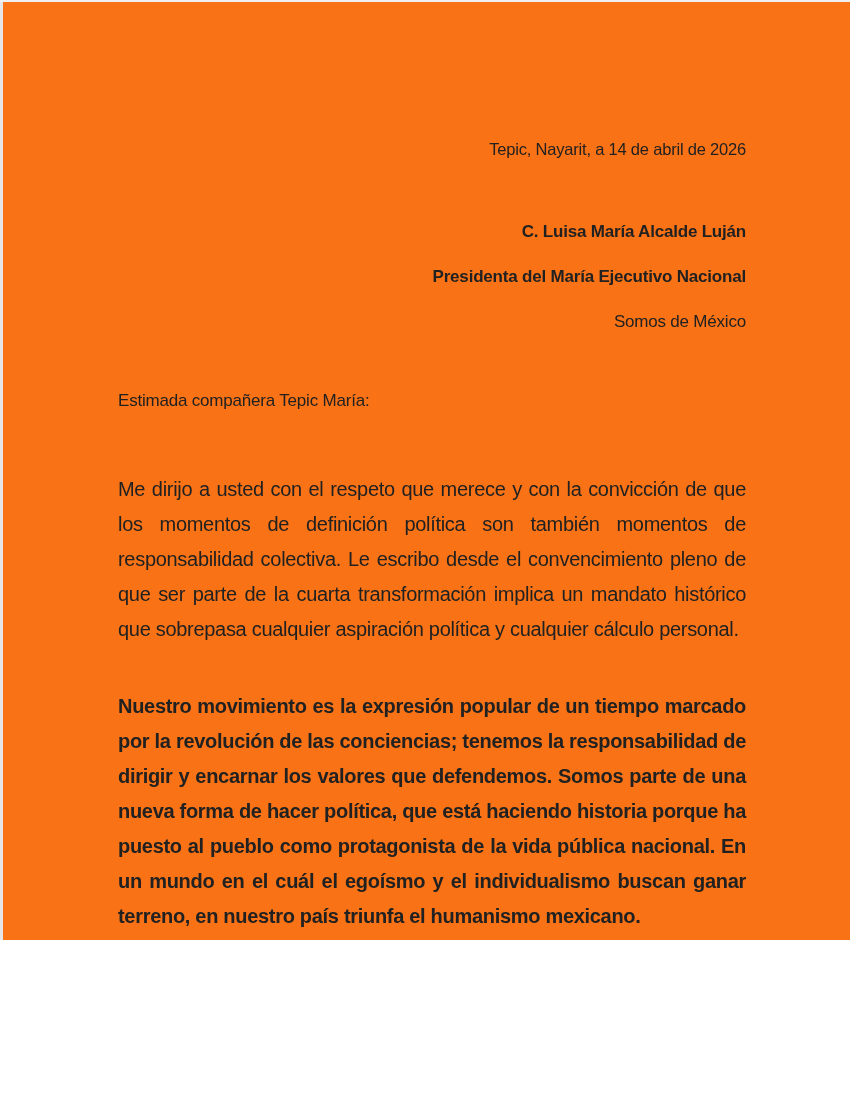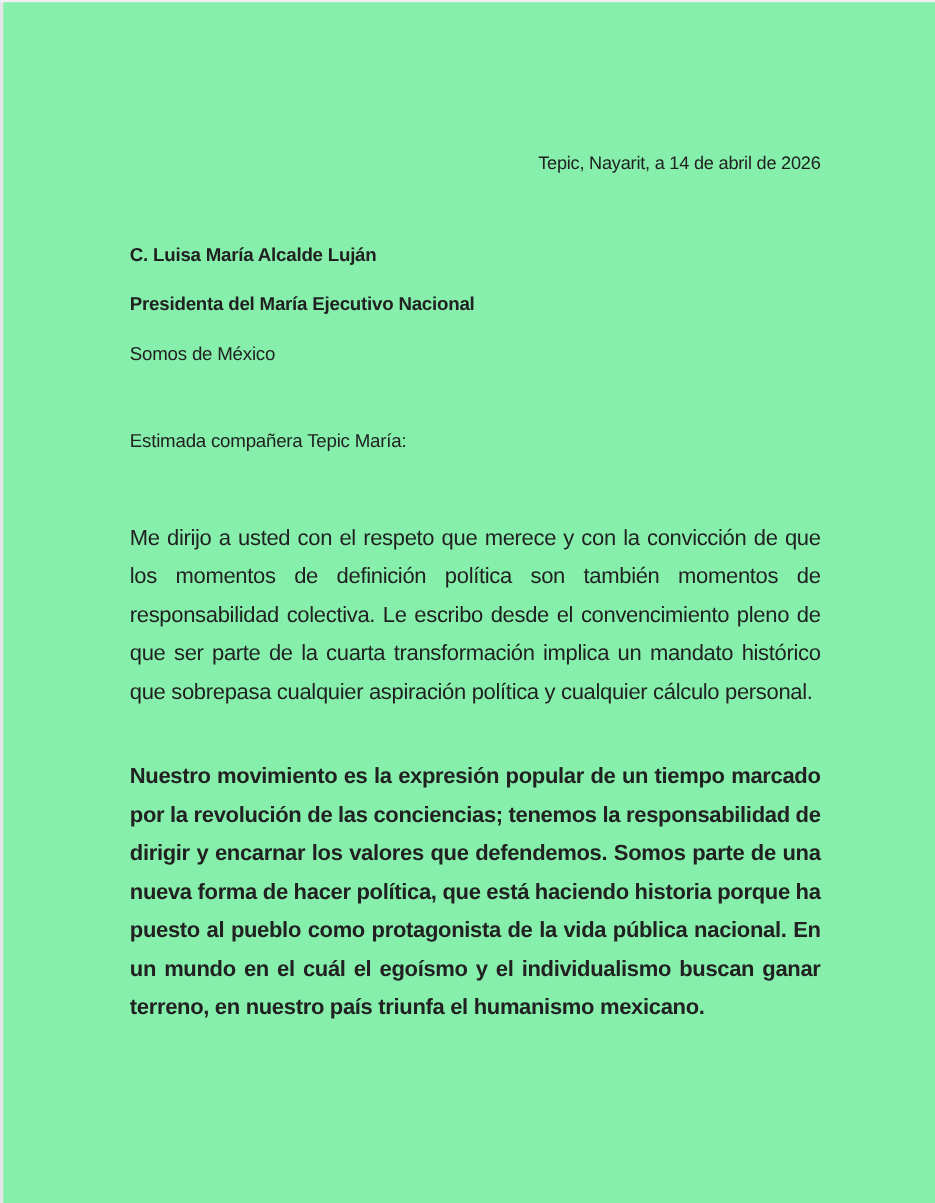--- a/index.html
+++ b/index.html
@@ -3,22 +3,22 @@
 <meta charset="utf-8">
 <style>
   html, body {
     margin: 0;
     padding: 0;
     background: #ffffff;
   }
   .page {
     position: relative;
     width: 850px;
-    height: 1094px;
-    background: #86efac;
+    height: 940px;
+    background: #f97316;
     font-family: "Liberation Sans", "DejaVu Sans", sans-serif;
     color: #212121;
     overflow: hidden;
     box-sizing: border-box;
   }
   
   .edge-left {
     position: absolute;
     left: 0; top: 0;
     width: 3px; height: 1094px;
@@ -44,20 +44,21 @@
     line-height: 22px;
   }
   .recipient {
     margin-top: 62px;
   }
   .recipient p {
     margin: 0 0 25px 0;
     font-size: 17px;
     line-height: 20px;
     letter-spacing: -0.2px;
+    text-align: right;
   }
   .recipient p.bold {
     font-weight: bold;
   }
   .salutation {
     margin: 0;
     margin-top: 58px;
     font-size: 17px;
     line-height: 22px;
     letter-spacing: -0.2px;

